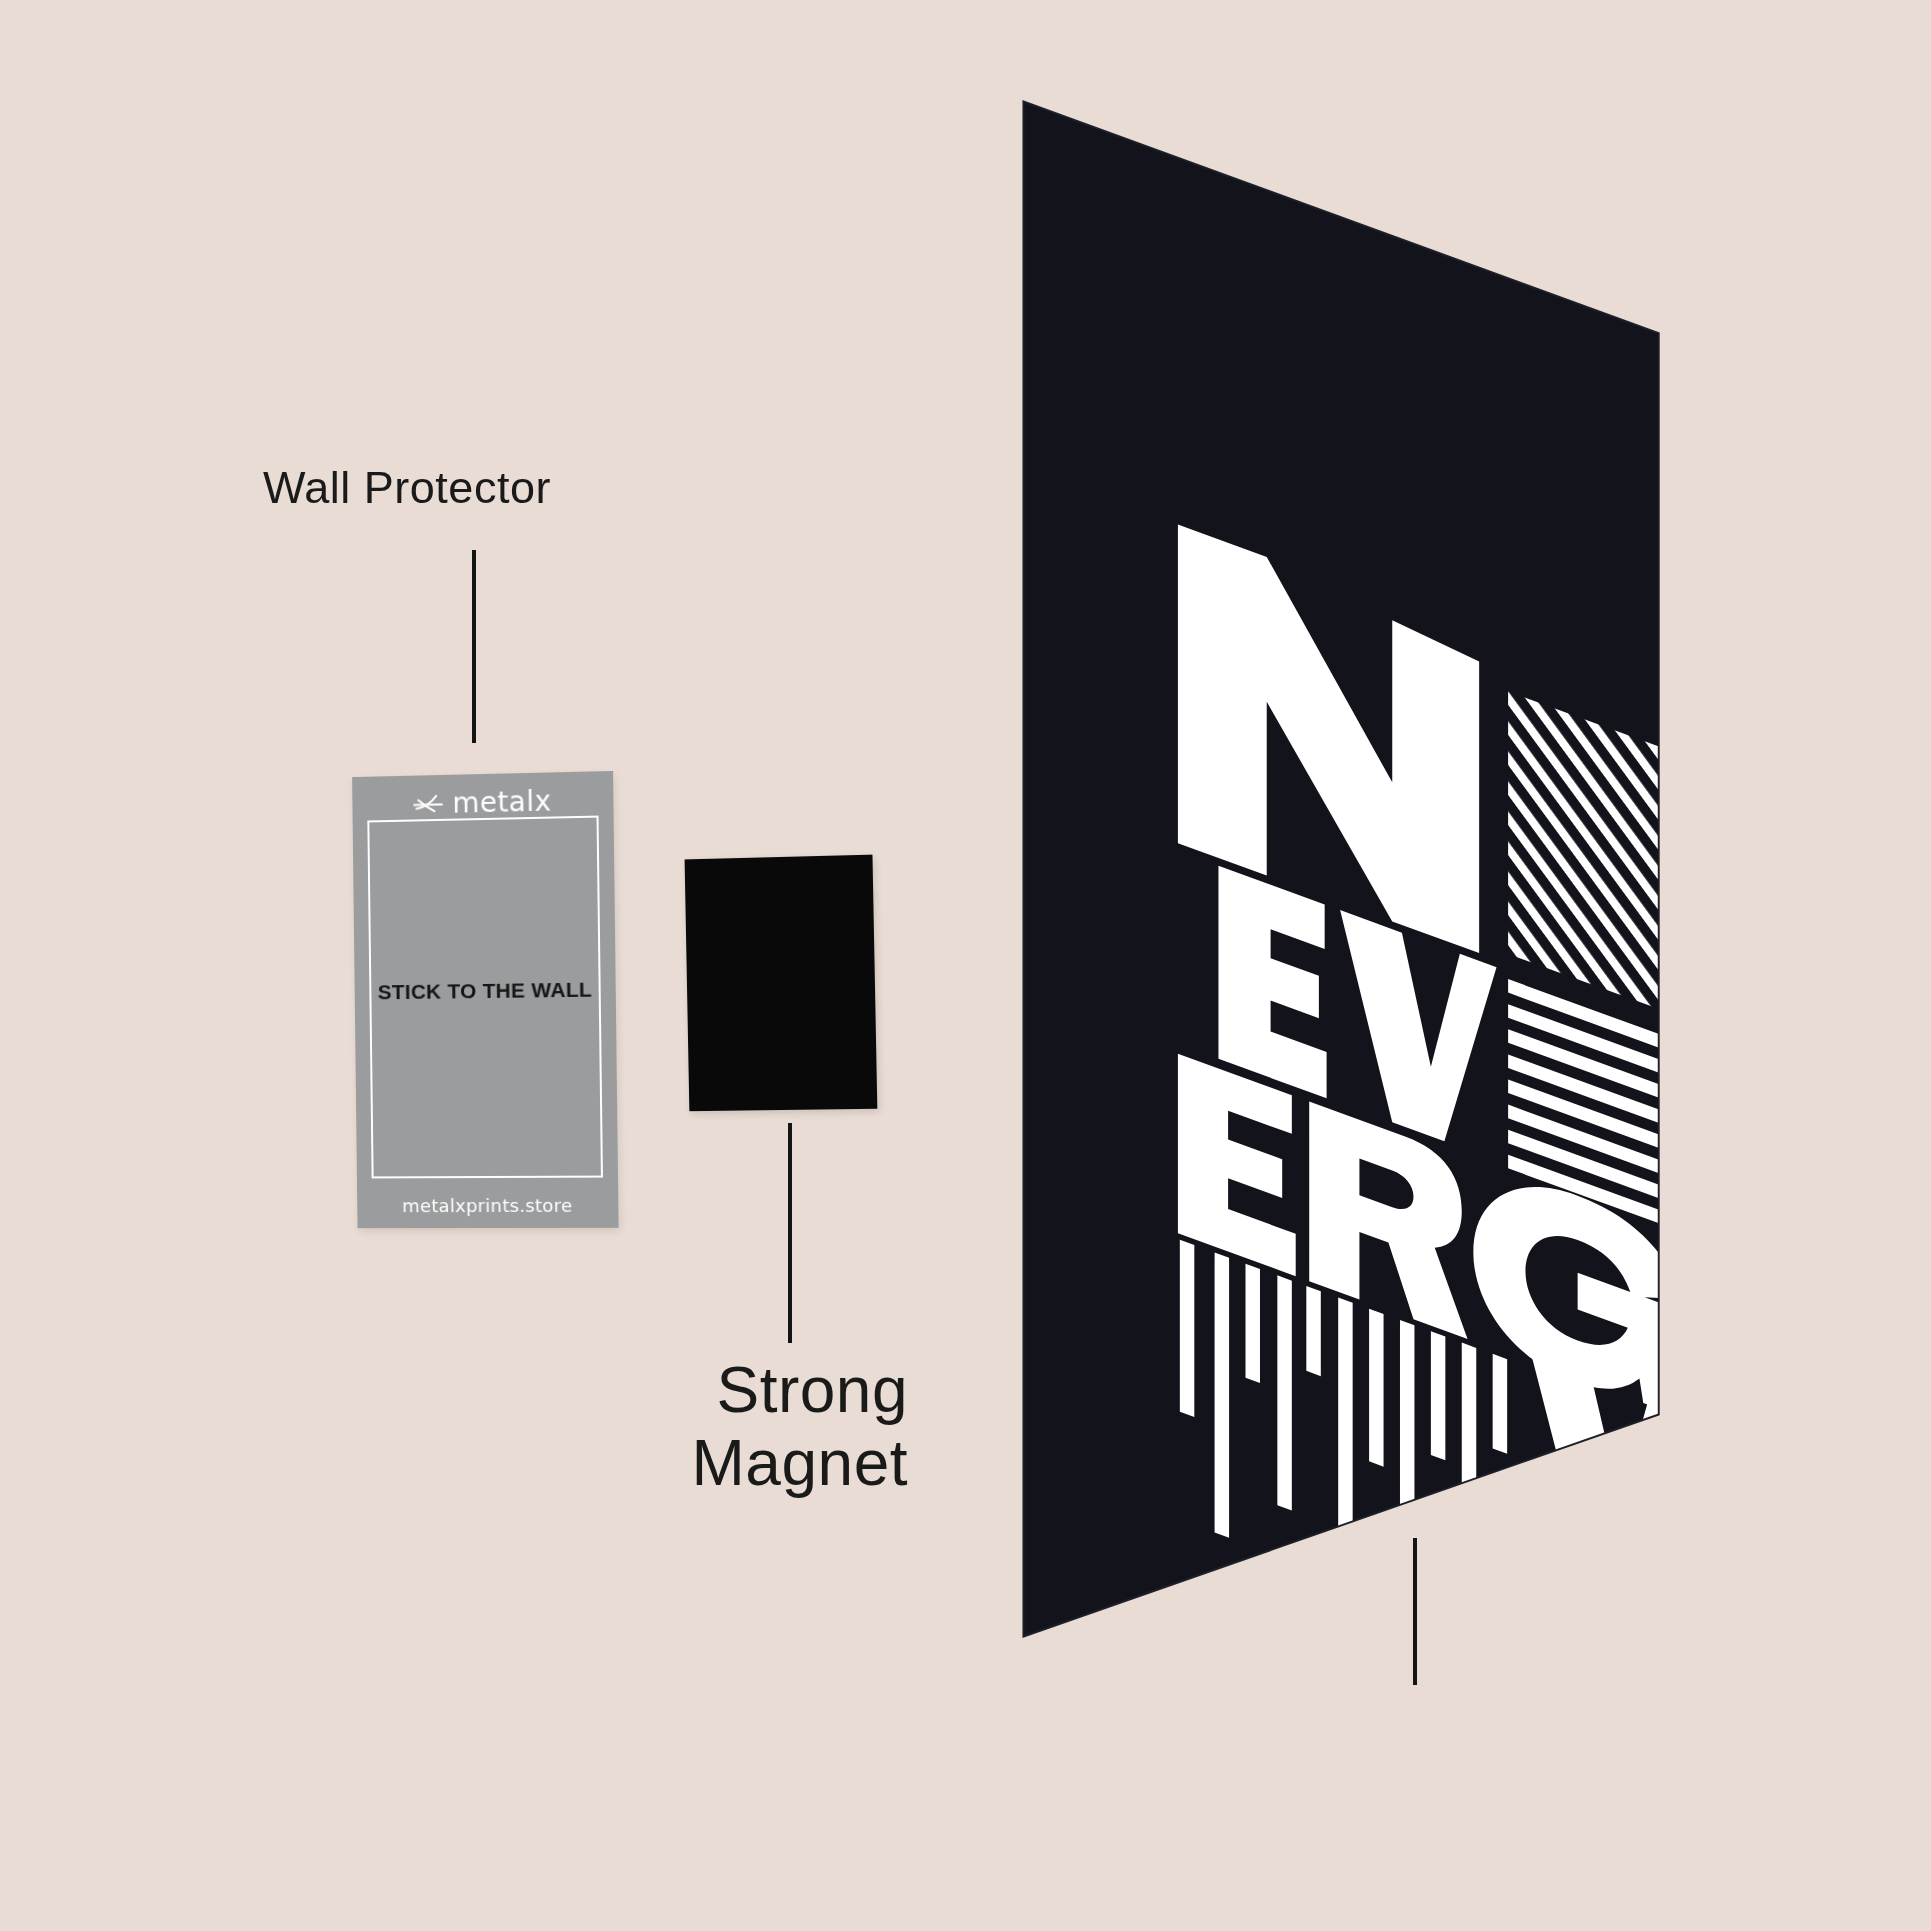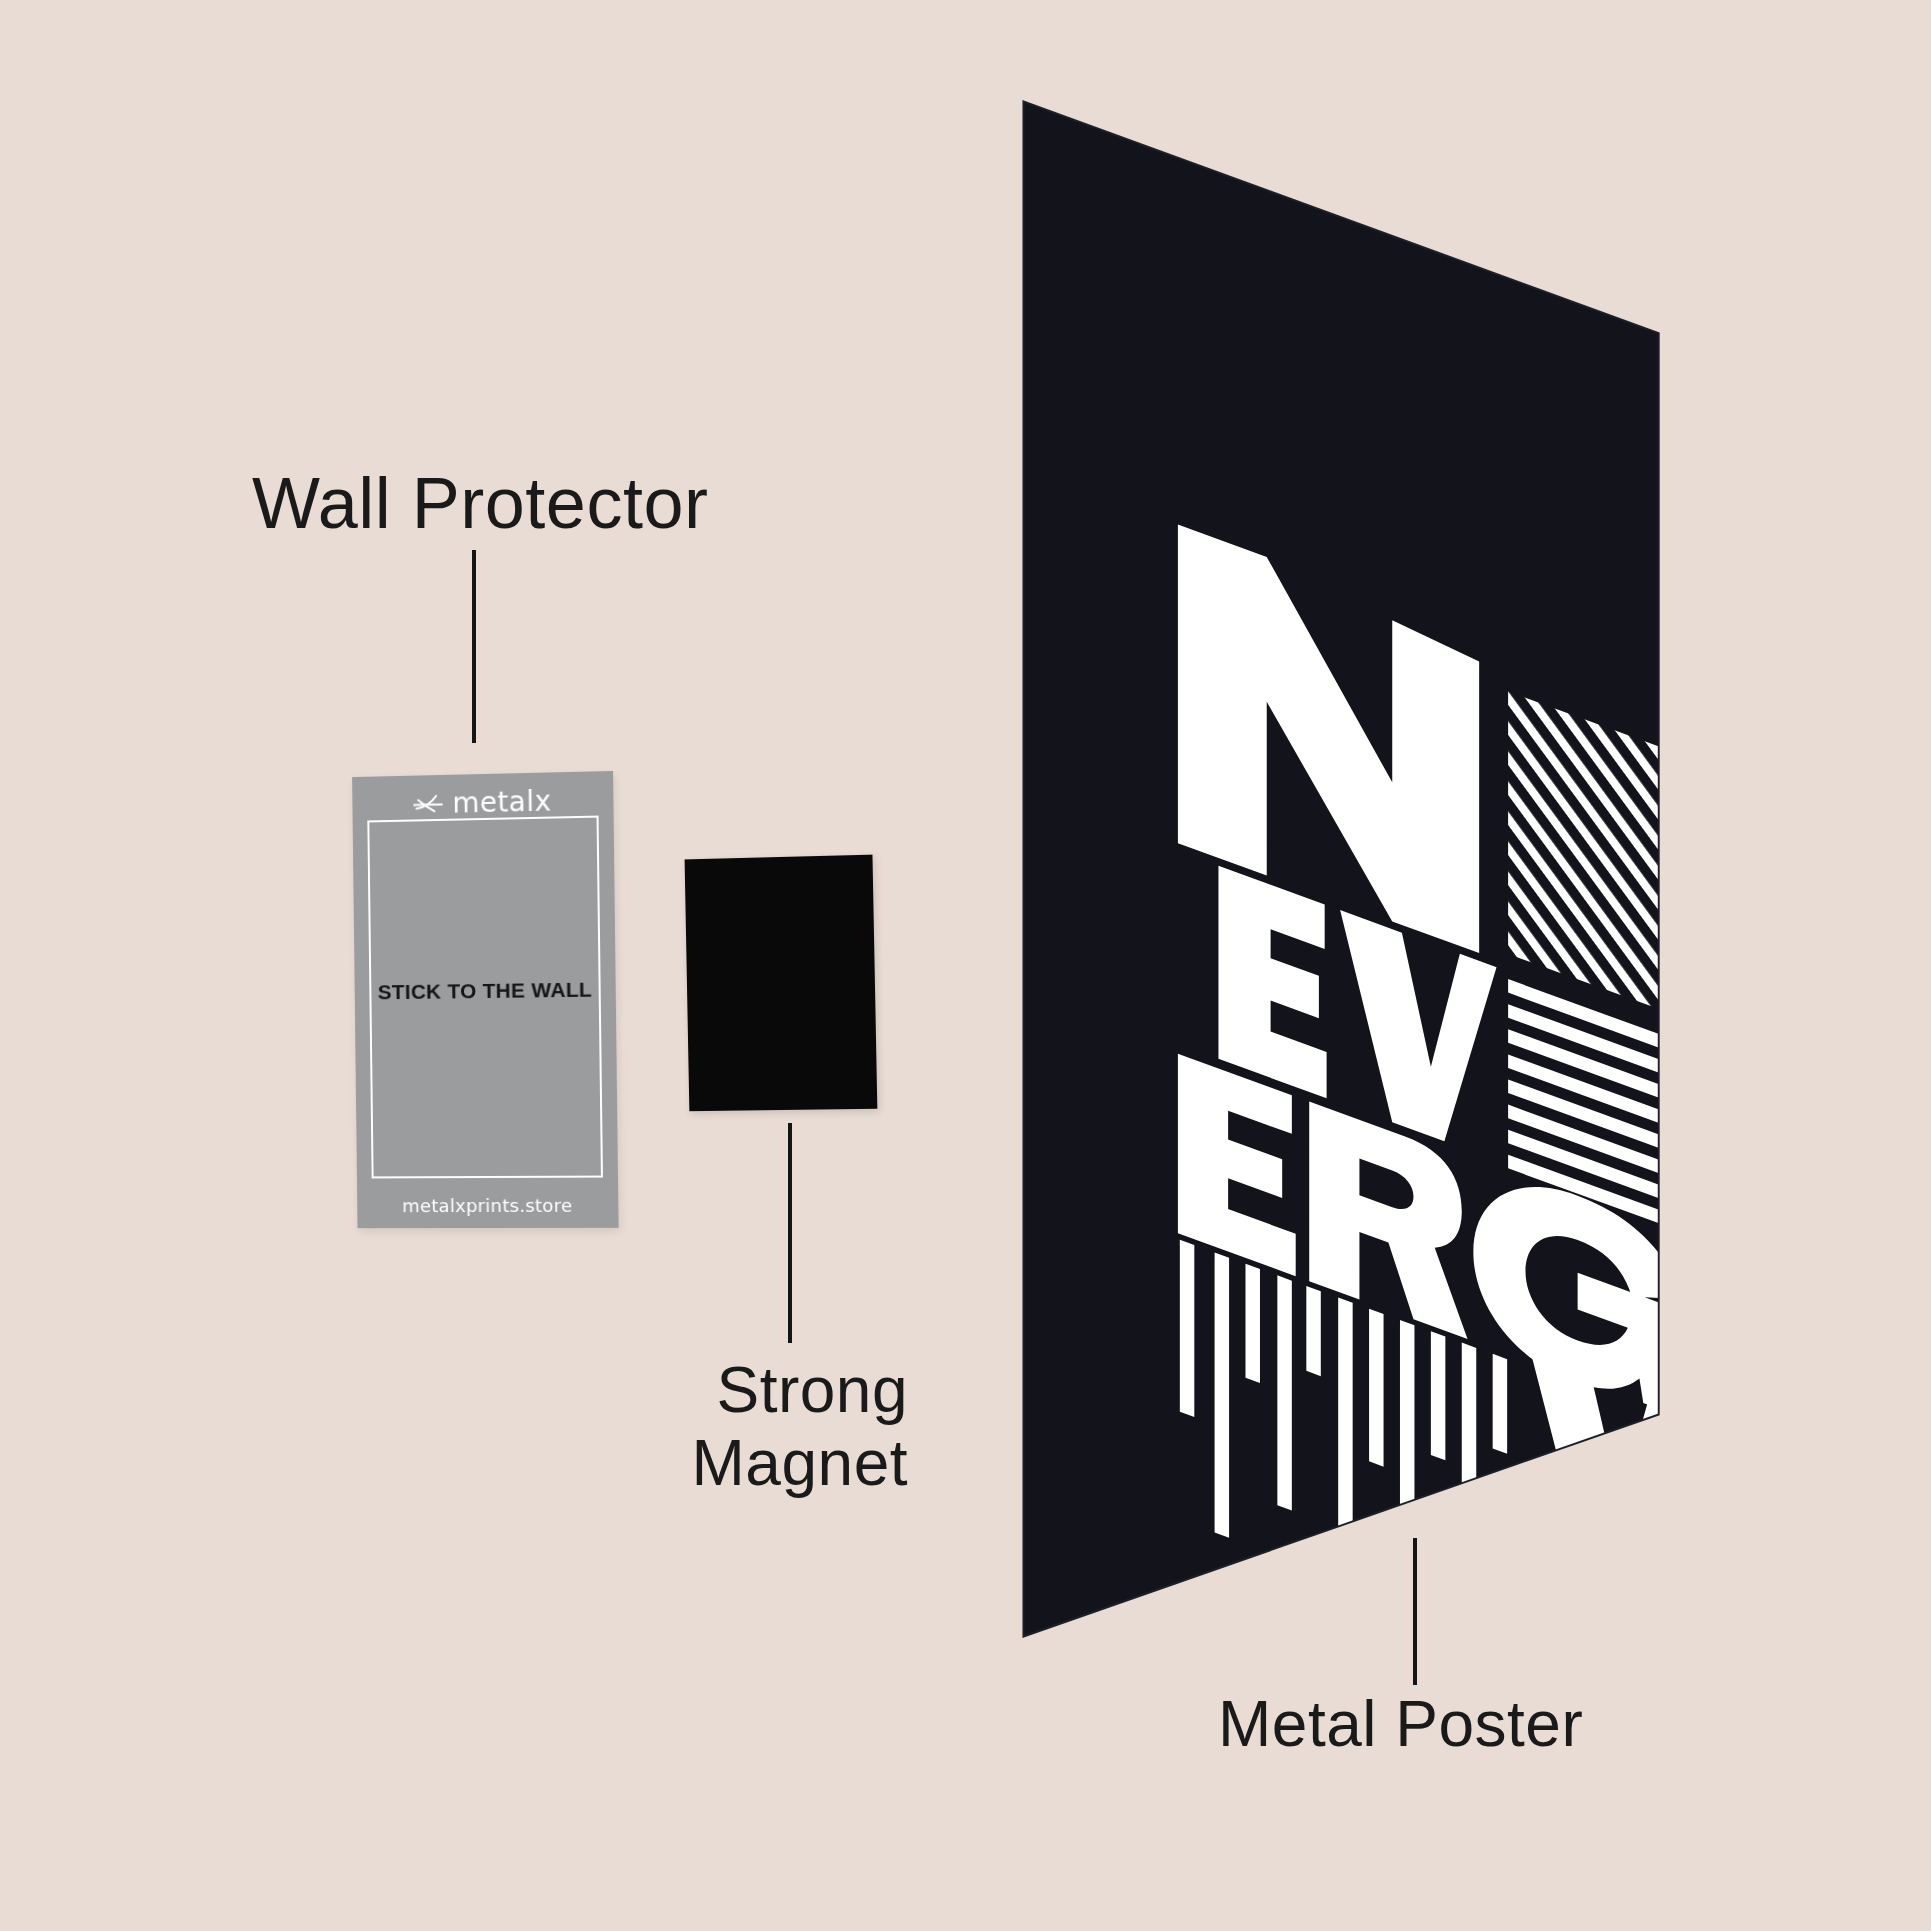--- a/index.html
+++ b/index.html
@@ -20,23 +20,23 @@
   .callout-label {
     position: absolute;
     color: #1A1A1A;
     font-family: "Liberation Sans", sans-serif;
     font-weight: 400;
     letter-spacing: 0.5px;
     white-space: pre-line;
     line-height: 1.14;
   }
   #label-wall-protector {
-    left: 252px;
+    left: 263px;
     top: 462px;
-    font-size: 72px;
+    font-size: 45px;
   }
   #label-strong-magnet {
     left: 676px;
     top: 1354px;
     font-size: 64px;
     text-align: right;
     width: 232px;
   }
   #label-metal-poster {
     left: 1218px;
@@ -257,16 +257,15 @@
 
   <div class="leader-line" id="leader-wall-protector"></div>
   <div class="leader-line" id="leader-strong-magnet"></div>
   <div class="leader-line" id="leader-metal-poster"></div>
 
   <div class="callout-label" id="label-wall-protector">Wall Protector</div>
 
   <div class="callout-label" id="label-strong-magnet">Strong
 Magnet</div>
 
-  <div class="callout-label" id="label-metal-poster">Metal Poster</div>
 
 </div>
 
 
 </body></html>

